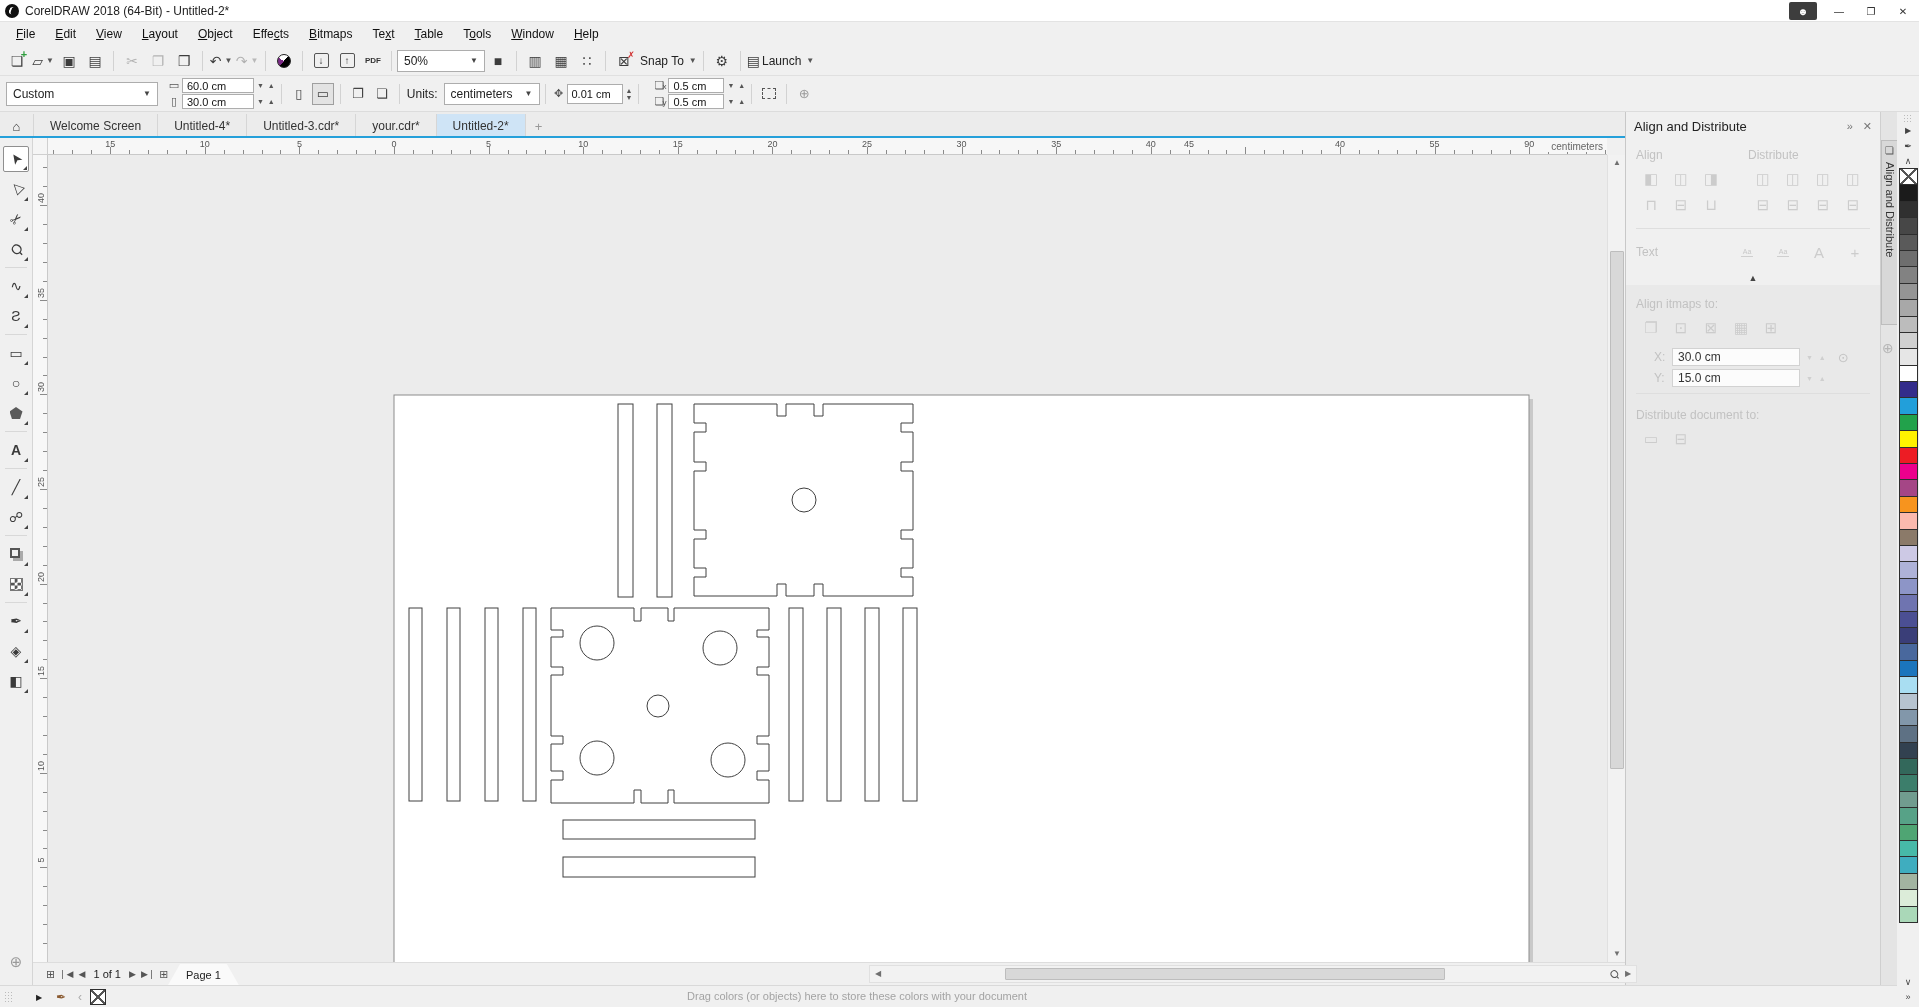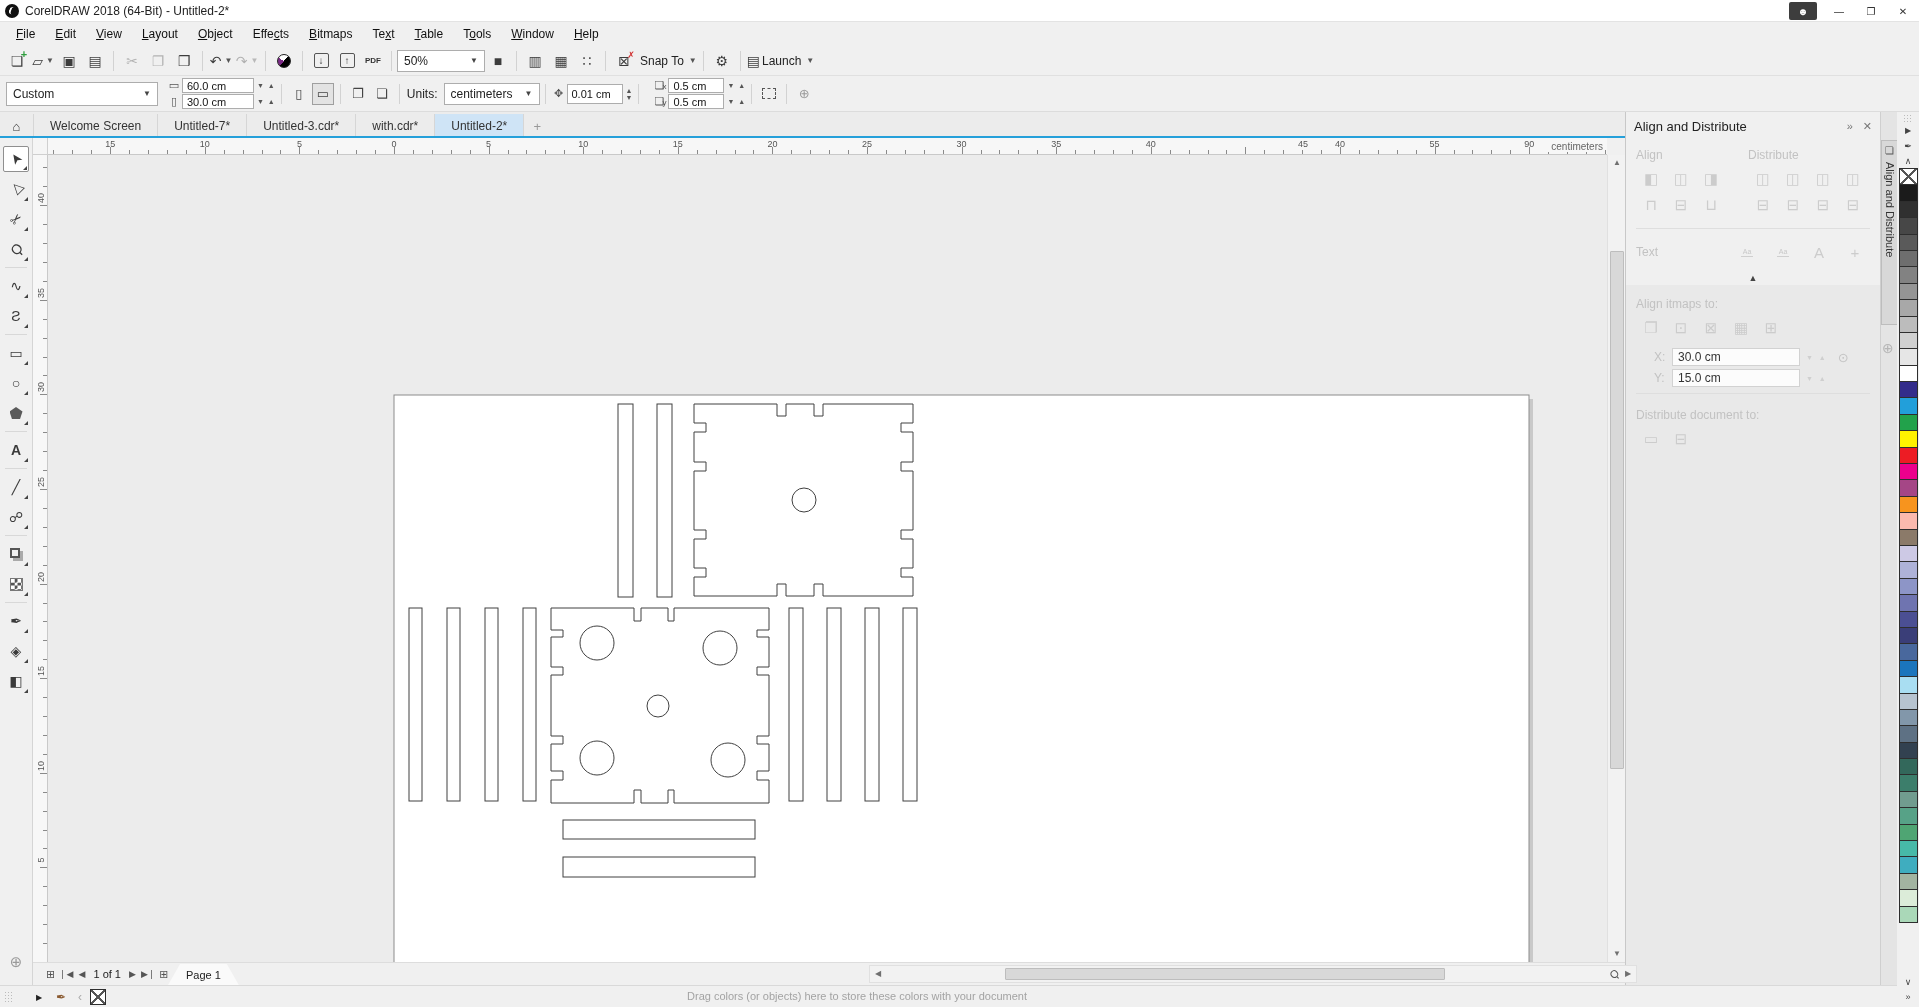--- a/index.html
+++ b/index.html
@@ -310,23 +310,23 @@
     <div class="pbtn">
         <span class="sp-marquee"></span>
       </div>
     <div class="vsep"></div>
     <div class="pbtn" style="color:#9a9a9a">⊕</div>
   </div>
 
   <div class="tabbar" id="tabbar">
     <div class="home-tab">⌂</div>
   <div class="doc-tab">Welcome Screen</div>
-      <div class="doc-tab">Untitled-7*</div>
+      <div class="doc-tab">Untitled-4*</div>
       <div class="doc-tab">Untitled-3.cdr*</div>
-      <div class="doc-tab">with.cdr*</div>
+      <div class="doc-tab">your.cdr*</div>
       <div class="doc-tab active">Untitled-2*</div>
       <div class="newtab-btn">+</div>
     </div>
 
   <div class="ruler-corner"></div>
   <div class="hruler" id="hruler">
     <span class="unit-tag">centimeters</span>
   <div class="htick" style="left: 5.44px; height: 4px;"></div>
       <div class="htick" style="left: 24.36px; height: 4px;"></div>
       <div class="htick" style="left: 43.28px; height: 4px;"></div>
@@ -415,21 +415,21 @@
       <span class="hlabel" style="left: 251.4px;">5</span>
       <span class="hlabel" style="left: 346px;">0</span>
       <span class="hlabel" style="left: 440.6px;">5</span>
       <span class="hlabel" style="left: 535.2px;">10</span>
       <span class="hlabel" style="left: 629.8px;">15</span>
       <span class="hlabel" style="left: 724.4px;">20</span>
       <span class="hlabel" style="left: 819px;">25</span>
       <span class="hlabel" style="left: 913.6px;">30</span>
       <span class="hlabel" style="left: 1008.2px;">35</span>
       <span class="hlabel" style="left: 1102.8px;">40</span>
-      <span class="hlabel" style="left: 1255px;">45</span>
+      <span class="hlabel" style="left: 1141px;">45</span>
       <span class="hlabel" style="left: 1292px;">40</span>
       <span class="hlabel" style="left: 1386.6px;">55</span>
       <span class="hlabel" style="left: 1481.2px;">90</span>
     </div>
   <div class="vruler" id="vruler">
       <div class="vtick" style="top: 788.08px; width: 4px;"></div>
       <div class="vtick" style="top: 769.16px; width: 4px;"></div>
       <div class="vtick" style="top: 750.24px; width: 4px;"></div>
       <div class="vtick" style="top: 731.32px; width: 4px;"></div>
       <div class="vtick" style="top: 712.4px; width: 7px;"></div>

